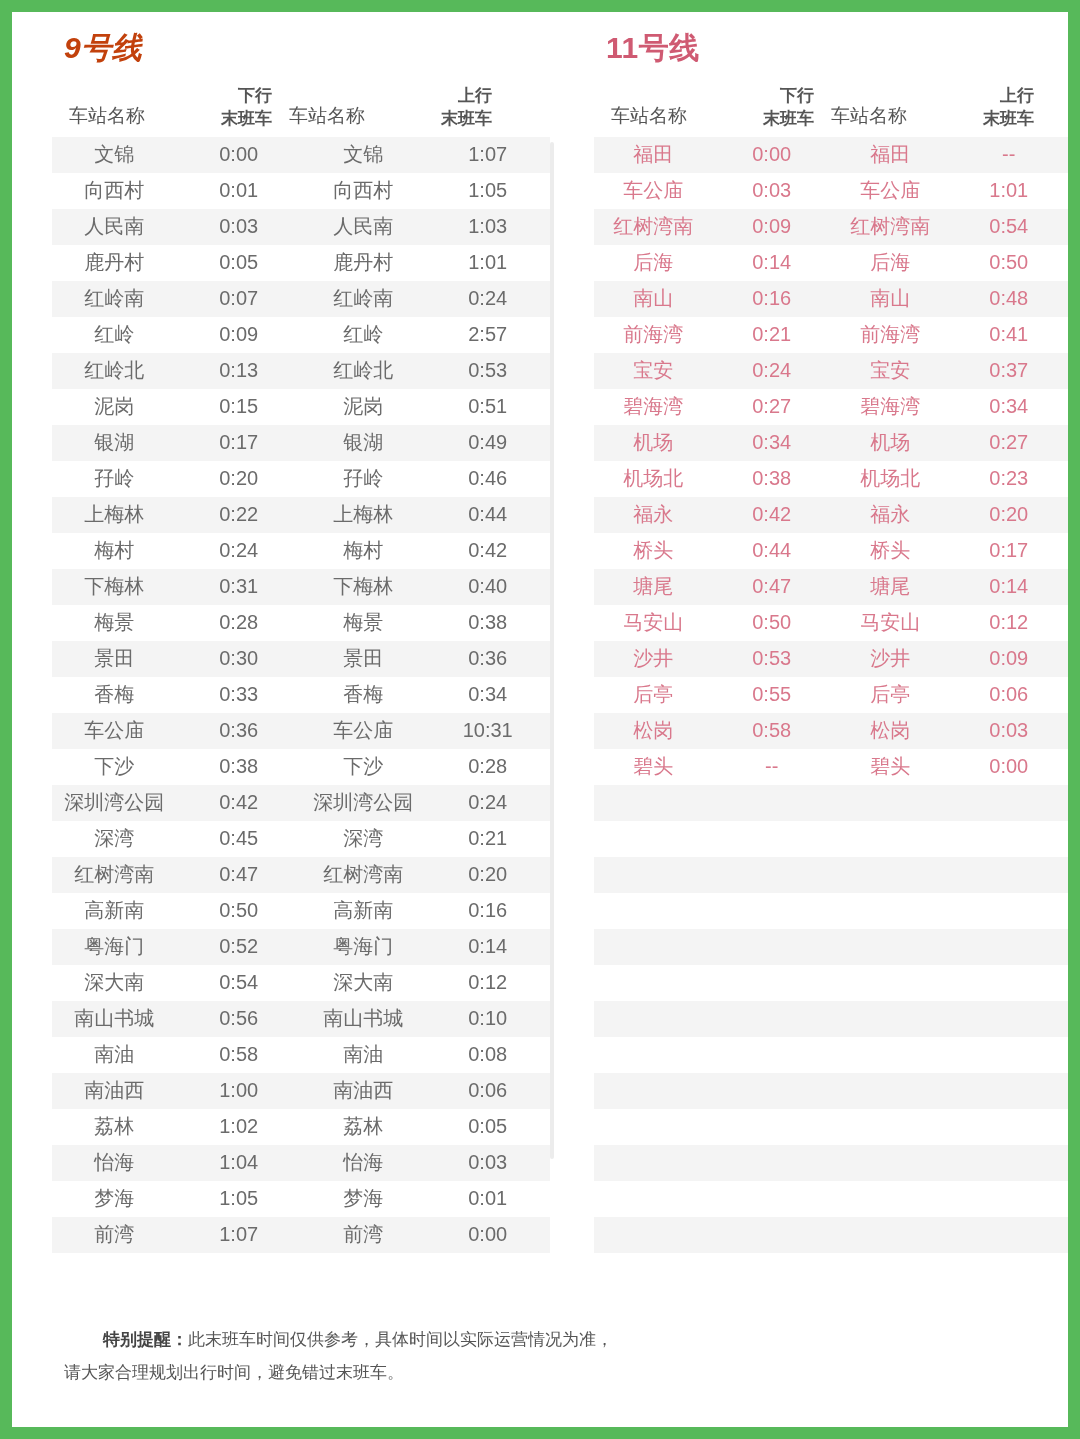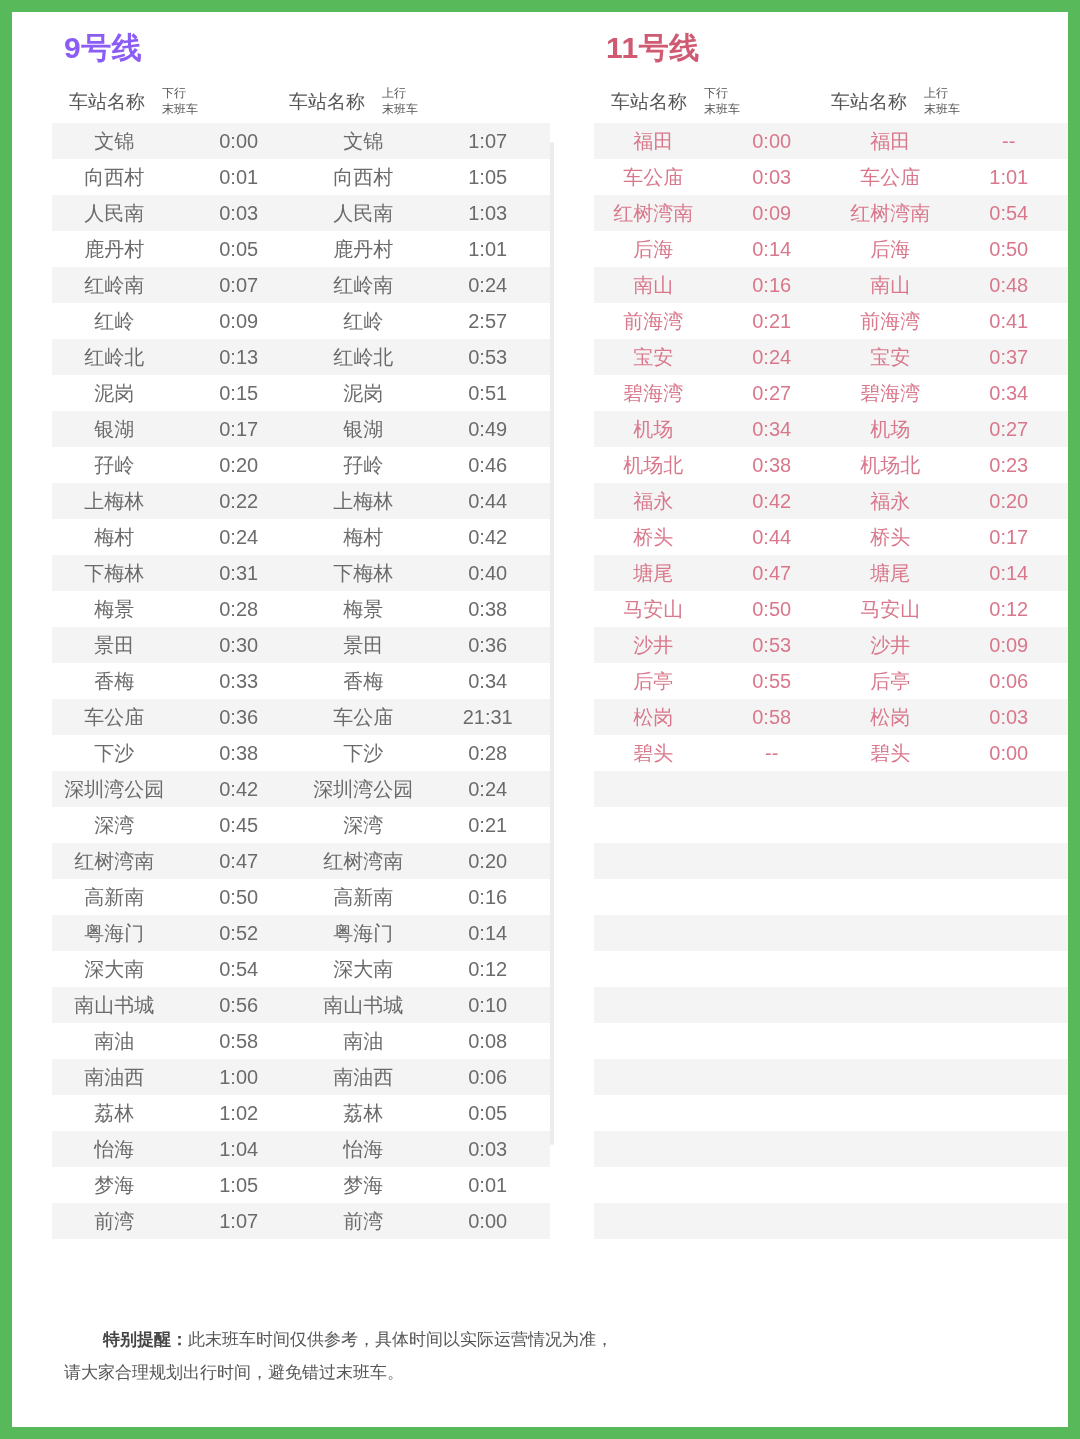--- a/index.html
+++ b/index.html
@@ -64,44 +64,45 @@
     margin-bottom: 130px;
     border-radius: 2px;
   }
 
   .line-title {
     font-size: 30px;
     font-weight: bold;
     margin: 16px 0 8px 12px;
     letter-spacing: 0.5px;
   }
-  .title-9 { color: #8b5cf6; }
+  .title-9 { color: #c2410c; font-style: italic; }
   .title-11 { color: #cf5a72; }
 
   .hdr {
     display: flex;
     padding: 8px 0 6px 0;
   }
   .hdr .cell {
     box-sizing: border-box;
   }
   .hdr-station {
     width: 110px;
     text-align: center;
     font-size: 19px;
     color: #555;
     align-self: flex-end;
     padding-bottom: 2px;
   }
   .hdr-time {
     width: 110px;
-    text-align: left;
-    font-size: 12px;
+    text-align: right;
+    font-size: 17px;
     color: #555;
     line-height: 1.35;
+    font-weight: bold;
   }
   .hdr-time .dir { display: block; }
   .line-11 .hdr-station, .line-11 .hdr-time { color: #555; }
 
   table.tt {
     border-collapse: collapse;
     width: 100%;
     table-layout: fixed;
   }
   table.tt td {
@@ -260,21 +261,21 @@
             <tr>
               <td>香梅</td>
               <td>0:33</td>
               <td>香梅</td>
               <td>0:34</td>
             </tr>
             <tr>
               <td>车公庙</td>
               <td>0:36</td>
               <td>车公庙</td>
-              <td>21:31</td>
+              <td>10:31</td>
             </tr>
             <tr>
               <td>下沙</td>
               <td>0:38</td>
               <td>下沙</td>
               <td>0:28</td>
             </tr>
             <tr>
               <td>深圳湾公园</td>
               <td>0:42</td>

